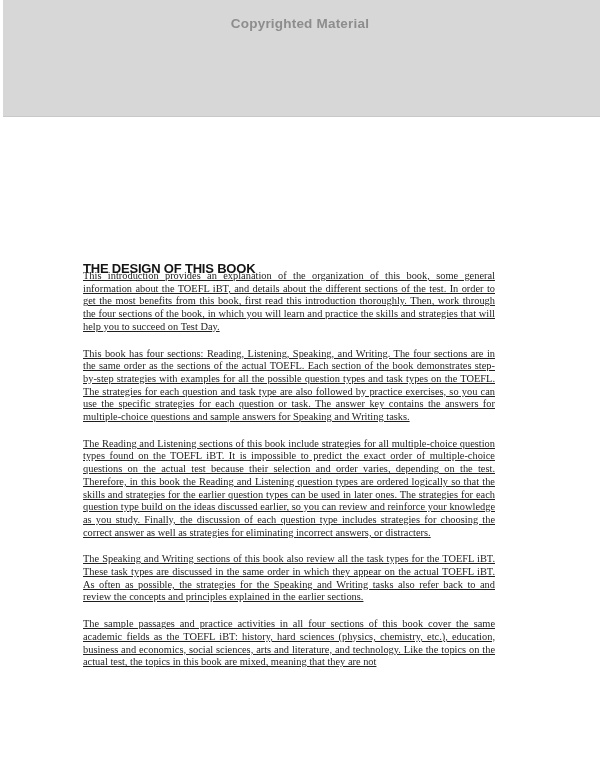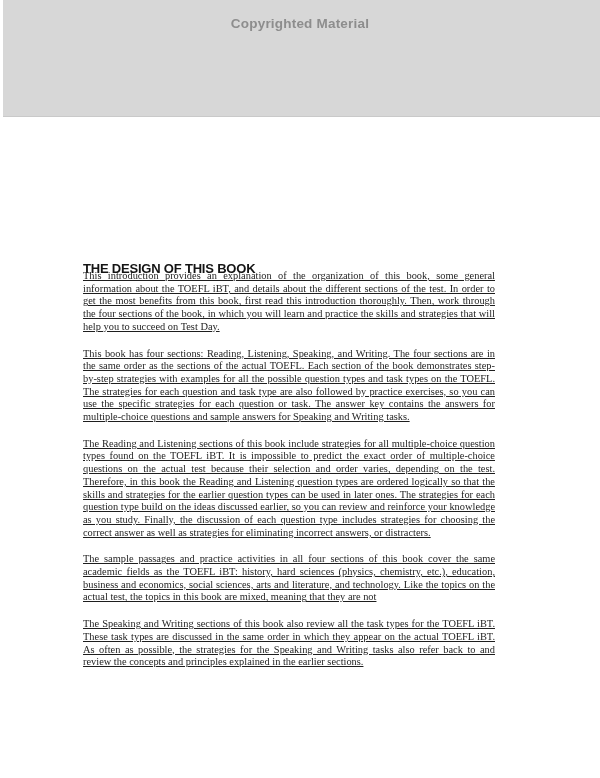--- a/index.html
+++ b/index.html
@@ -86,21 +86,21 @@
 
   <div class="watermark top">Copyrighted Material</div>
 
 
   <h2 class="section-heading">THE DESIGN OF THIS BOOK</h2>
 
   <div class="body-copy">
     <p>This introduction provides an explanation of the organization of this book, some general information about the TOEFL iBT, and details about the different sections of the test. In order to get the most benefits from this book, first read this introduction thoroughly. Then, work through the four sections of the book, in which you will learn and practice the skills and strategies that will help you to succeed on Test Day.</p>
     <p>This book has four sections: Reading, Listening, Speaking, and Writing. The four sections are in the same order as the sections of the actual TOEFL. Each section of the book demonstrates step-by-step strategies with examples for all the possible question types and task types on the TOEFL. The strategies for each question and task type are also followed by practice exercises, so you can use the specific strategies for each question or task. The answer key contains the answers for multiple-choice questions and sample answers for Speaking and Writing tasks.</p>
     <p>The Reading and Listening sections of this book include strategies for all multiple-choice question types found on the TOEFL iBT. It is impossible to predict the exact order of multiple-choice questions on the actual test because their selection and order varies, depending on the test. Therefore, in this book the Reading and Listening question types are ordered logically so that the skills and strategies for the earlier question types can be used in later ones. The strategies for each question type build on the ideas discussed earlier, so you can review and reinforce your knowledge as you study. Finally, the discussion of each question type includes strategies for choosing the correct answer as well as strategies for eliminating incorrect answers, or distracters.</p>
+    <p>The Speaking and Writing sections of this book also review all the task types for the TOEFL iBT. These task types are discussed in the same order in which they appear on the actual TOEFL iBT. As often as possible, the strategies for the Speaking and Writing tasks also refer back to and review the concepts and principles explained in the earlier sections.</p>
     <p>The sample passages and practice activities in all four sections of this book cover the same academic fields as the TOEFL iBT: history, hard sciences (physics, chemistry, etc.), education, business and economics, social sciences, arts and literature, and technology. Like the topics on the actual test, the topics in this book are mixed, meaning that they are not</p>
-    <p>The Speaking and Writing sections of this book also review all the task types for the TOEFL iBT. These task types are discussed in the same order in which they appear on the actual TOEFL iBT. As often as possible, the strategies for the Speaking and Writing tasks also refer back to and review the concepts and principles explained in the earlier sections.</p>
   </div>
 
   <div class="page-number">1</div>
 
   <div class="watermark bottom">Copyrighted Material</div>
 
 </div>
 
 </body></html>

